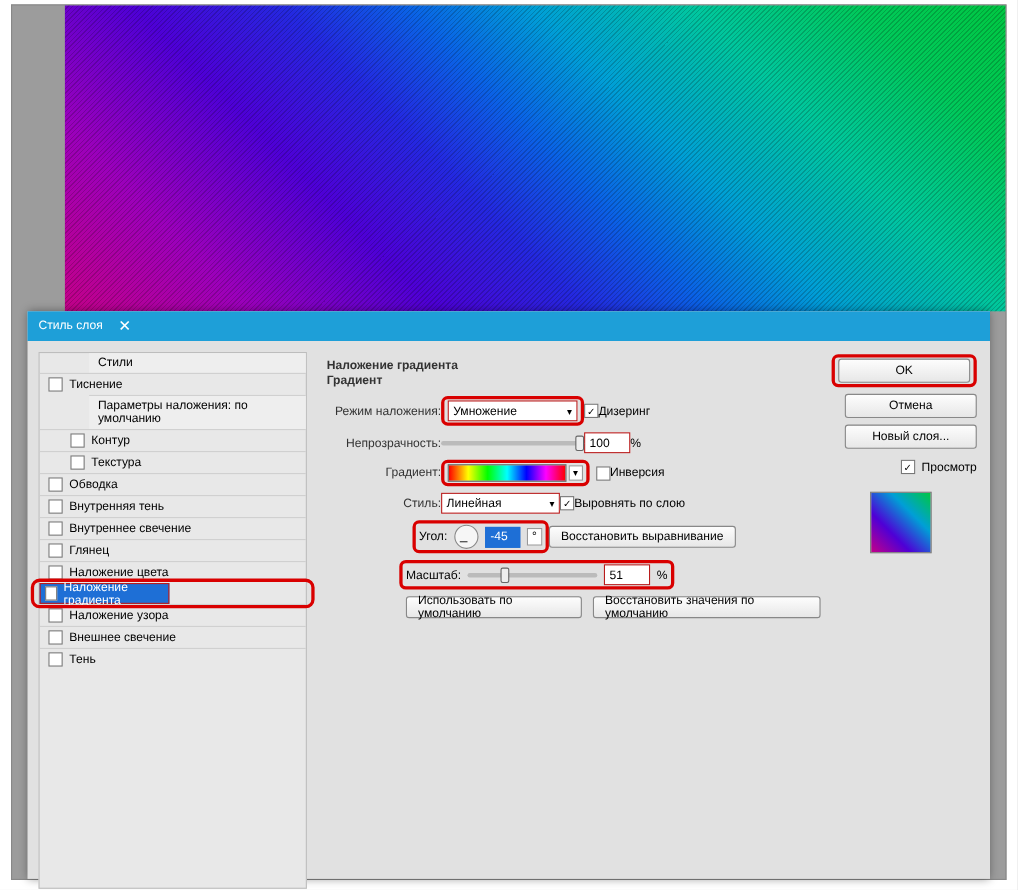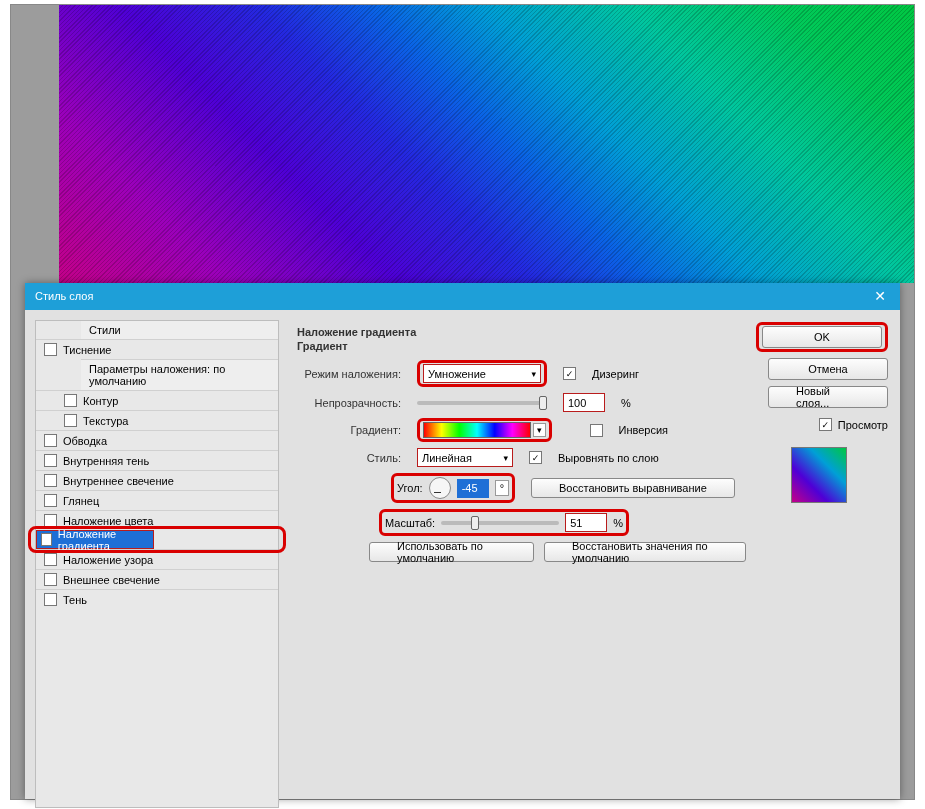--- a/index.html
+++ b/index.html
@@ -7,45 +7,45 @@
 
   .outer { border: 1px solid #888; width: 905px; height: 796px; margin: 4px auto 0; position: relative; background: #9c9c9c; }
 
   .canvas-bg {
     position: absolute; top: 0; left: 48px; right: 0; height: 278px;
     background: repeating-linear-gradient(-45deg, rgba(0,0,0,0.18) 0 1px, rgba(0,0,0,0) 1px 3px),
                 linear-gradient(45deg, #c40088 0%, #9b00bb 15%, #4e00d6 30%, #2428e0 42%, #0a63e6 52%, #009fd6 62%, #00c79e 75%, #00c95a 88%, #00c742 100%);
   }
 
   .dialog { position: absolute; top: 278px; left: 14px; right: 14px; bottom: 0; background: #e1e1e1; box-shadow: 0 0 8px rgba(0,0,0,0.4); }
-  .titlebar { background: #1e9fd8; color: #fff; height: 27px; line-height: 27px; padding-left: 10px; display: flex; justify-content: space-between; }
+  .titlebar { background: #1e9fd8; color: #fff; height: 27px; line-height: 27px; padding-left: 10px; display: flex; justify-content: flex-start; }
   .titlebar .close { width: 40px; text-align: center; font-size: 14px; }
 
   .body { display: flex; height: calc(100% - 27px); }
 
   .leftpane { width: 260px; padding: 10px 6px 6px 10px; }
   .box { background: #e8e8e8; border: 1px solid #bdbdbd; height: 488px; }
   .row { padding: 3px 6px 3px 8px; border-top: 1px solid #d0d0d0; display: flex; align-items: center; gap: 6px; color: #000; }
   .row:first-child { border-top: none; }
   .row.head { font-weight: normal; background: #eee; margin-left: 45px; }
   .row.sel { background: #1e6fd6; color: #fff; }
   .chk { width: 13px; height: 13px; border: 1px solid #777; background: #fff; display: inline-flex; align-items: center; justify-content: center; font-size: 9px; }
   .indent { padding-left: 28px; }
 
   .centerpane { flex: 1; padding: 14px 4px 10px 6px; }
   .sect-title { font-weight: bold; color: #333; margin: 2px 0 2px 6px; }
   .sect-sub { font-weight: bold; color: #333; margin: 0 0 8px 6px; }
 
-  .rowc { display: flex; align-items: center; margin: 6px 0; gap: 16px; }
+  .rowc { display: flex; align-items: center; margin: 6px 0; gap: 0; }
   .lbl { width: 110px; text-align: right; color: #333; }
   .sel, .inp, .btn { border: 1px solid #b91c1c; background: #fff; height: 19px; padding: 1px 4px; }
   .sel { width: 118px; display: flex; align-items: center; justify-content: space-between; }
   .caret { font-size: 9px; }
   .inp { width: 42px; text-align: left; }
-  .btn { background: linear-gradient(#fdfdfd,#e7e7e7); border: 1px solid #888; border-radius: 3px; padding: 2px 27px; height: 20px; display: inline-flex; align-items: center; justify-content: center; cursor: default; }
+  .btn { background: linear-gradient(#fdfdfd,#e7e7e7); border: 1px solid #888; border-radius: 3px; padding: 2px 10px; height: 20px; display: inline-flex; align-items: center; justify-content: center; cursor: default; }
   .slider { width: 130px; height: 4px; background: #bbb; position: relative; border-radius: 2px; }
   .slider .knob { position: absolute; top: -5px; width: 8px; height: 14px; background: #eee; border: 1px solid #666; border-radius: 2px; }
   .gradstrip { width: 108px; height: 16px; border: 1px solid #666; background: linear-gradient(90deg,#ff0000,#ffff00,#00ff00,#00ffff,#0000ff,#ff00ff,#ff0000); }
   .dial { width: 22px; height: 22px; border: 1px solid #888; border-radius: 50%; background: #f6f6f6; position: relative; }
   .dial::after { content:""; position:absolute; left: 4px; top: 14px; width: 7px; height: 1px; background:#333; transform-origin: right center; }
 
   .hl-red { border: 3px solid #d90000; border-radius: 6px; padding: 1px 3px; display: inline-flex; align-items: center; }
   .hl-red-block { border: 3px solid #d90000; border-radius: 8px; }
 
   .rightpane { width: 150px; padding: 12px 12px 0 0; display: flex; flex-direction: column; gap: 6px; align-items: stretch; }
@@ -162,21 +162,21 @@
             <span class="gradstrip"></span>
             <span class="caret" style="border:1px solid #999;background:#fff;padding:1px 3px;margin-left:2px;">▾</span>
           </span>
           <span style="width:6px;"></span>
           <span class="chk"></span>
           <span>Инверсия</span>
         </div>
 
         <div class="rowc">
           <span class="lbl">Стиль:</span>
-          <span class="sel" style="width:96px;">
+          <span class="sel" style="width:108px;">
             <span>Линейная</span>
             <span class="caret">▾</span>
           </span>
           <span class="chk">✓</span>
           <span>Выровнять по слою</span>
         </div>
 
         <div class="rowc">
           <span class="lbl" style="width:84px;"></span>
           <span class="hl-red" style="gap:6px;">

